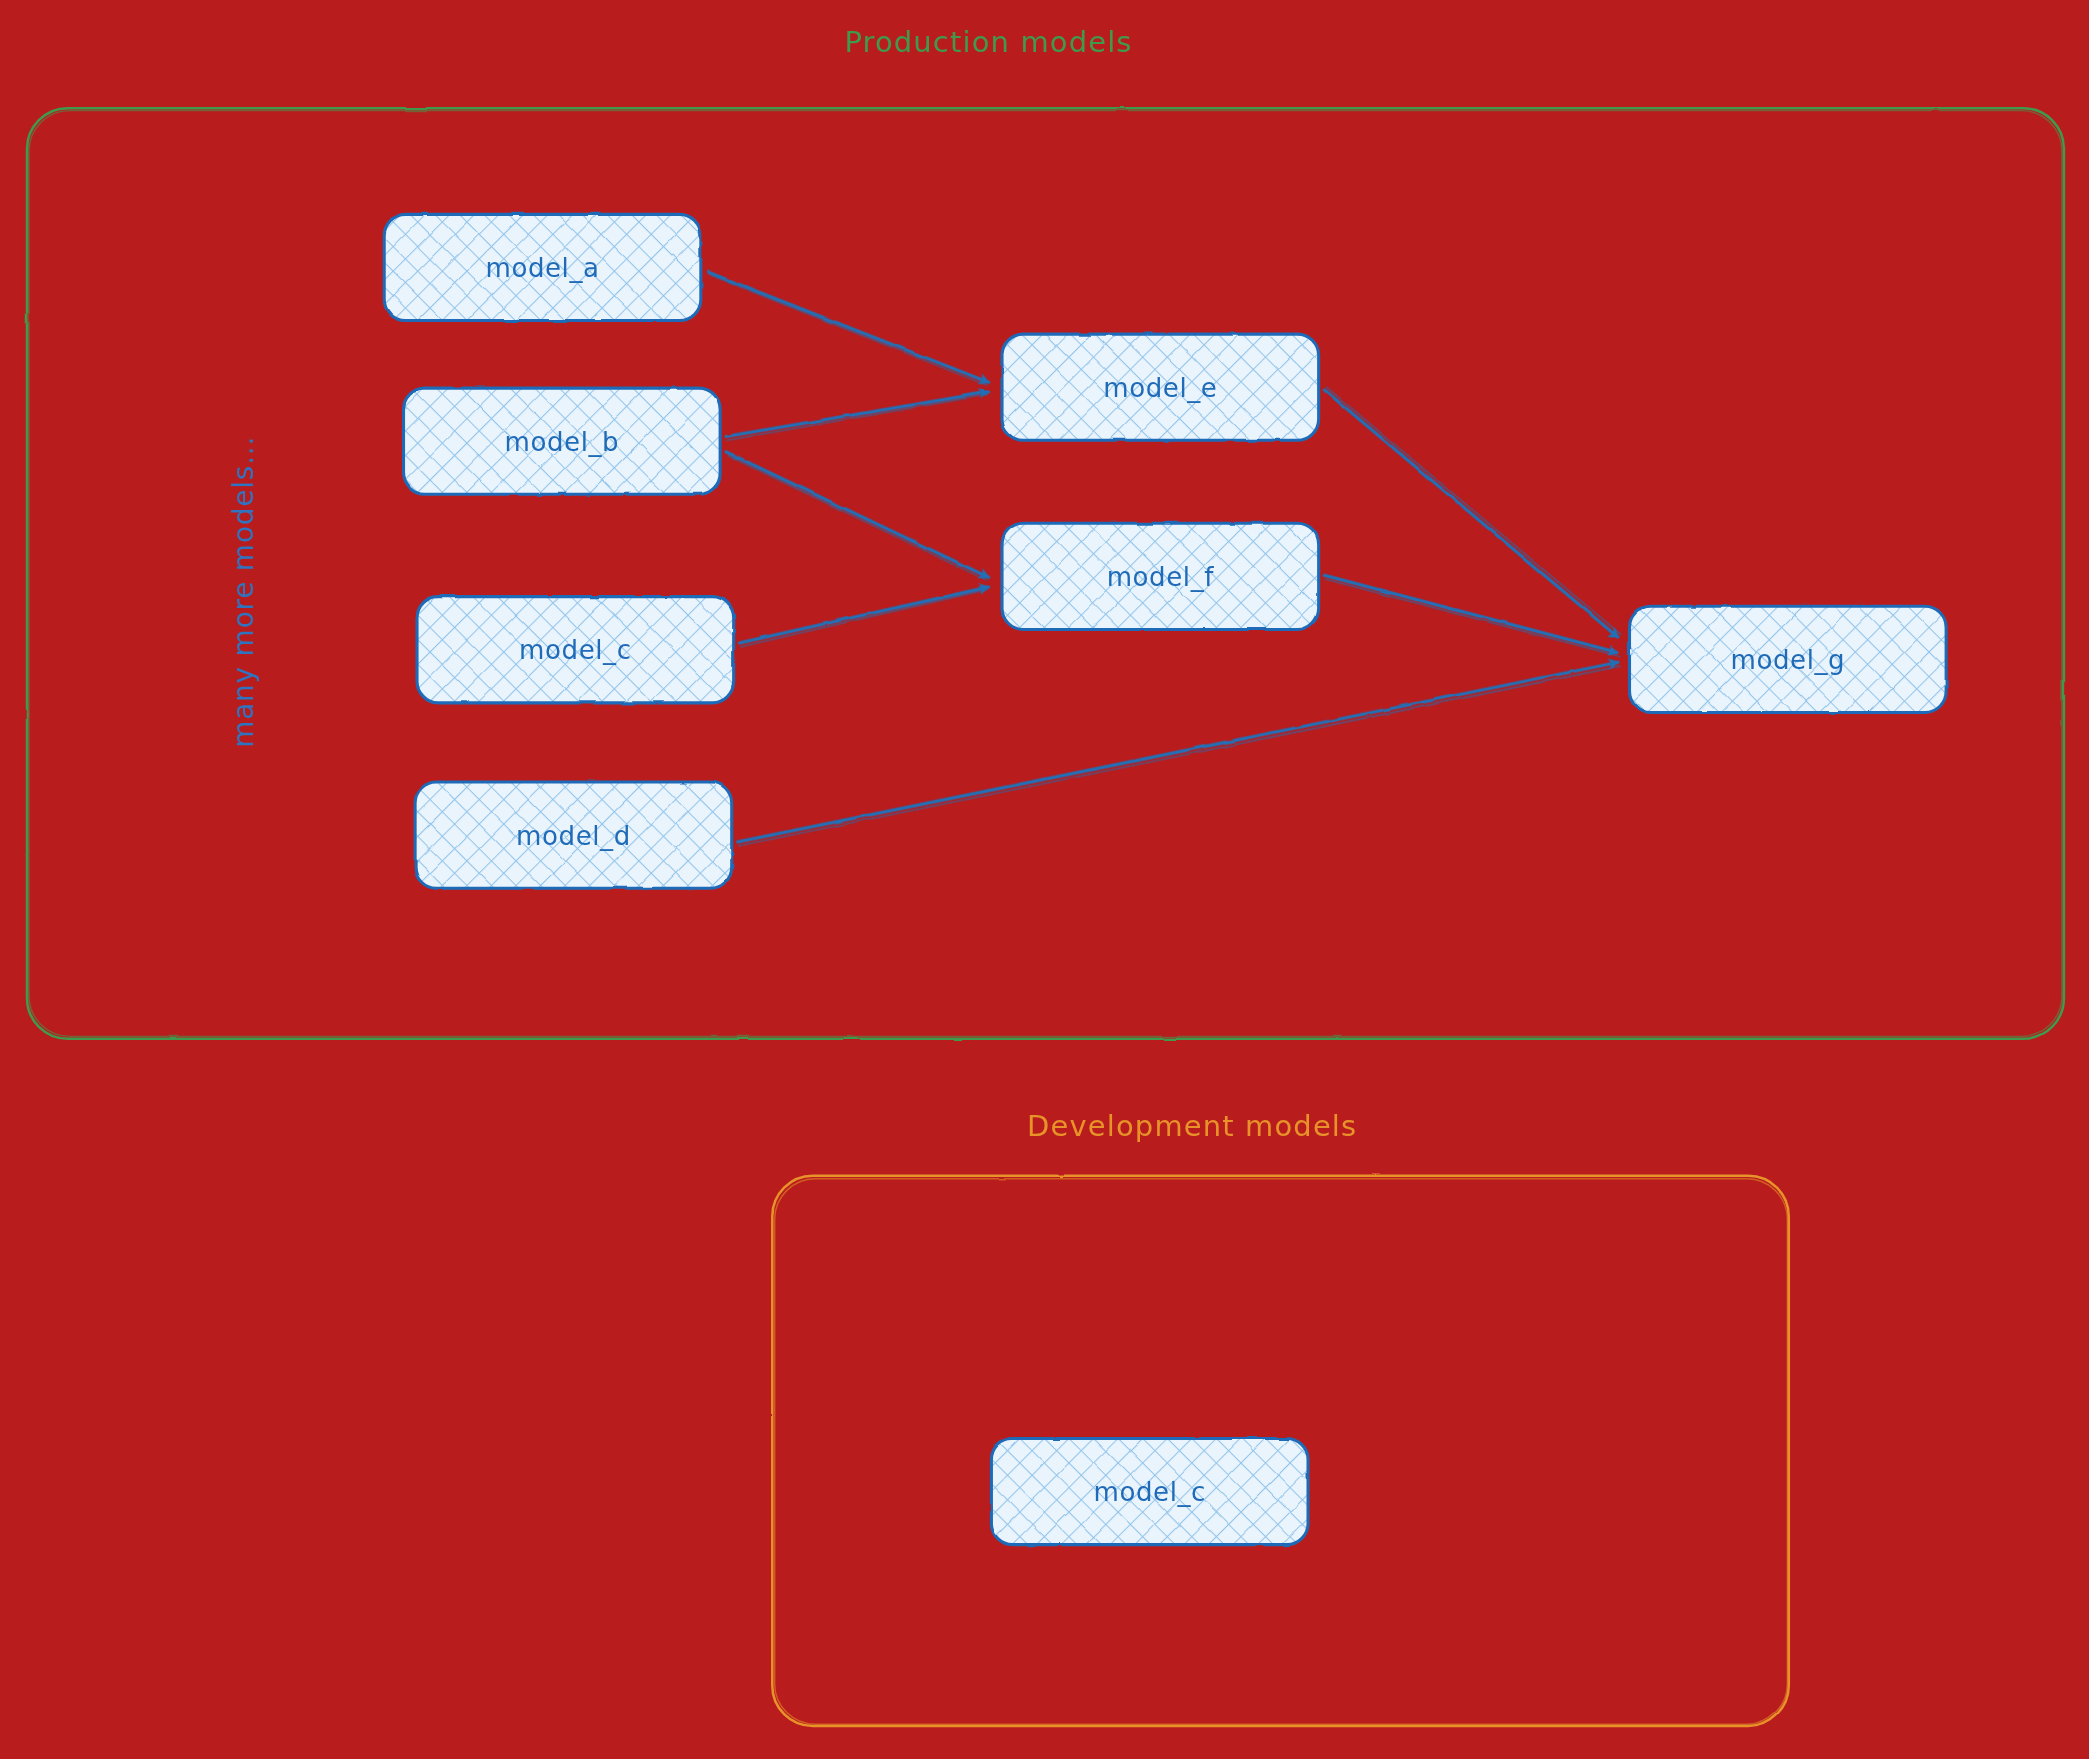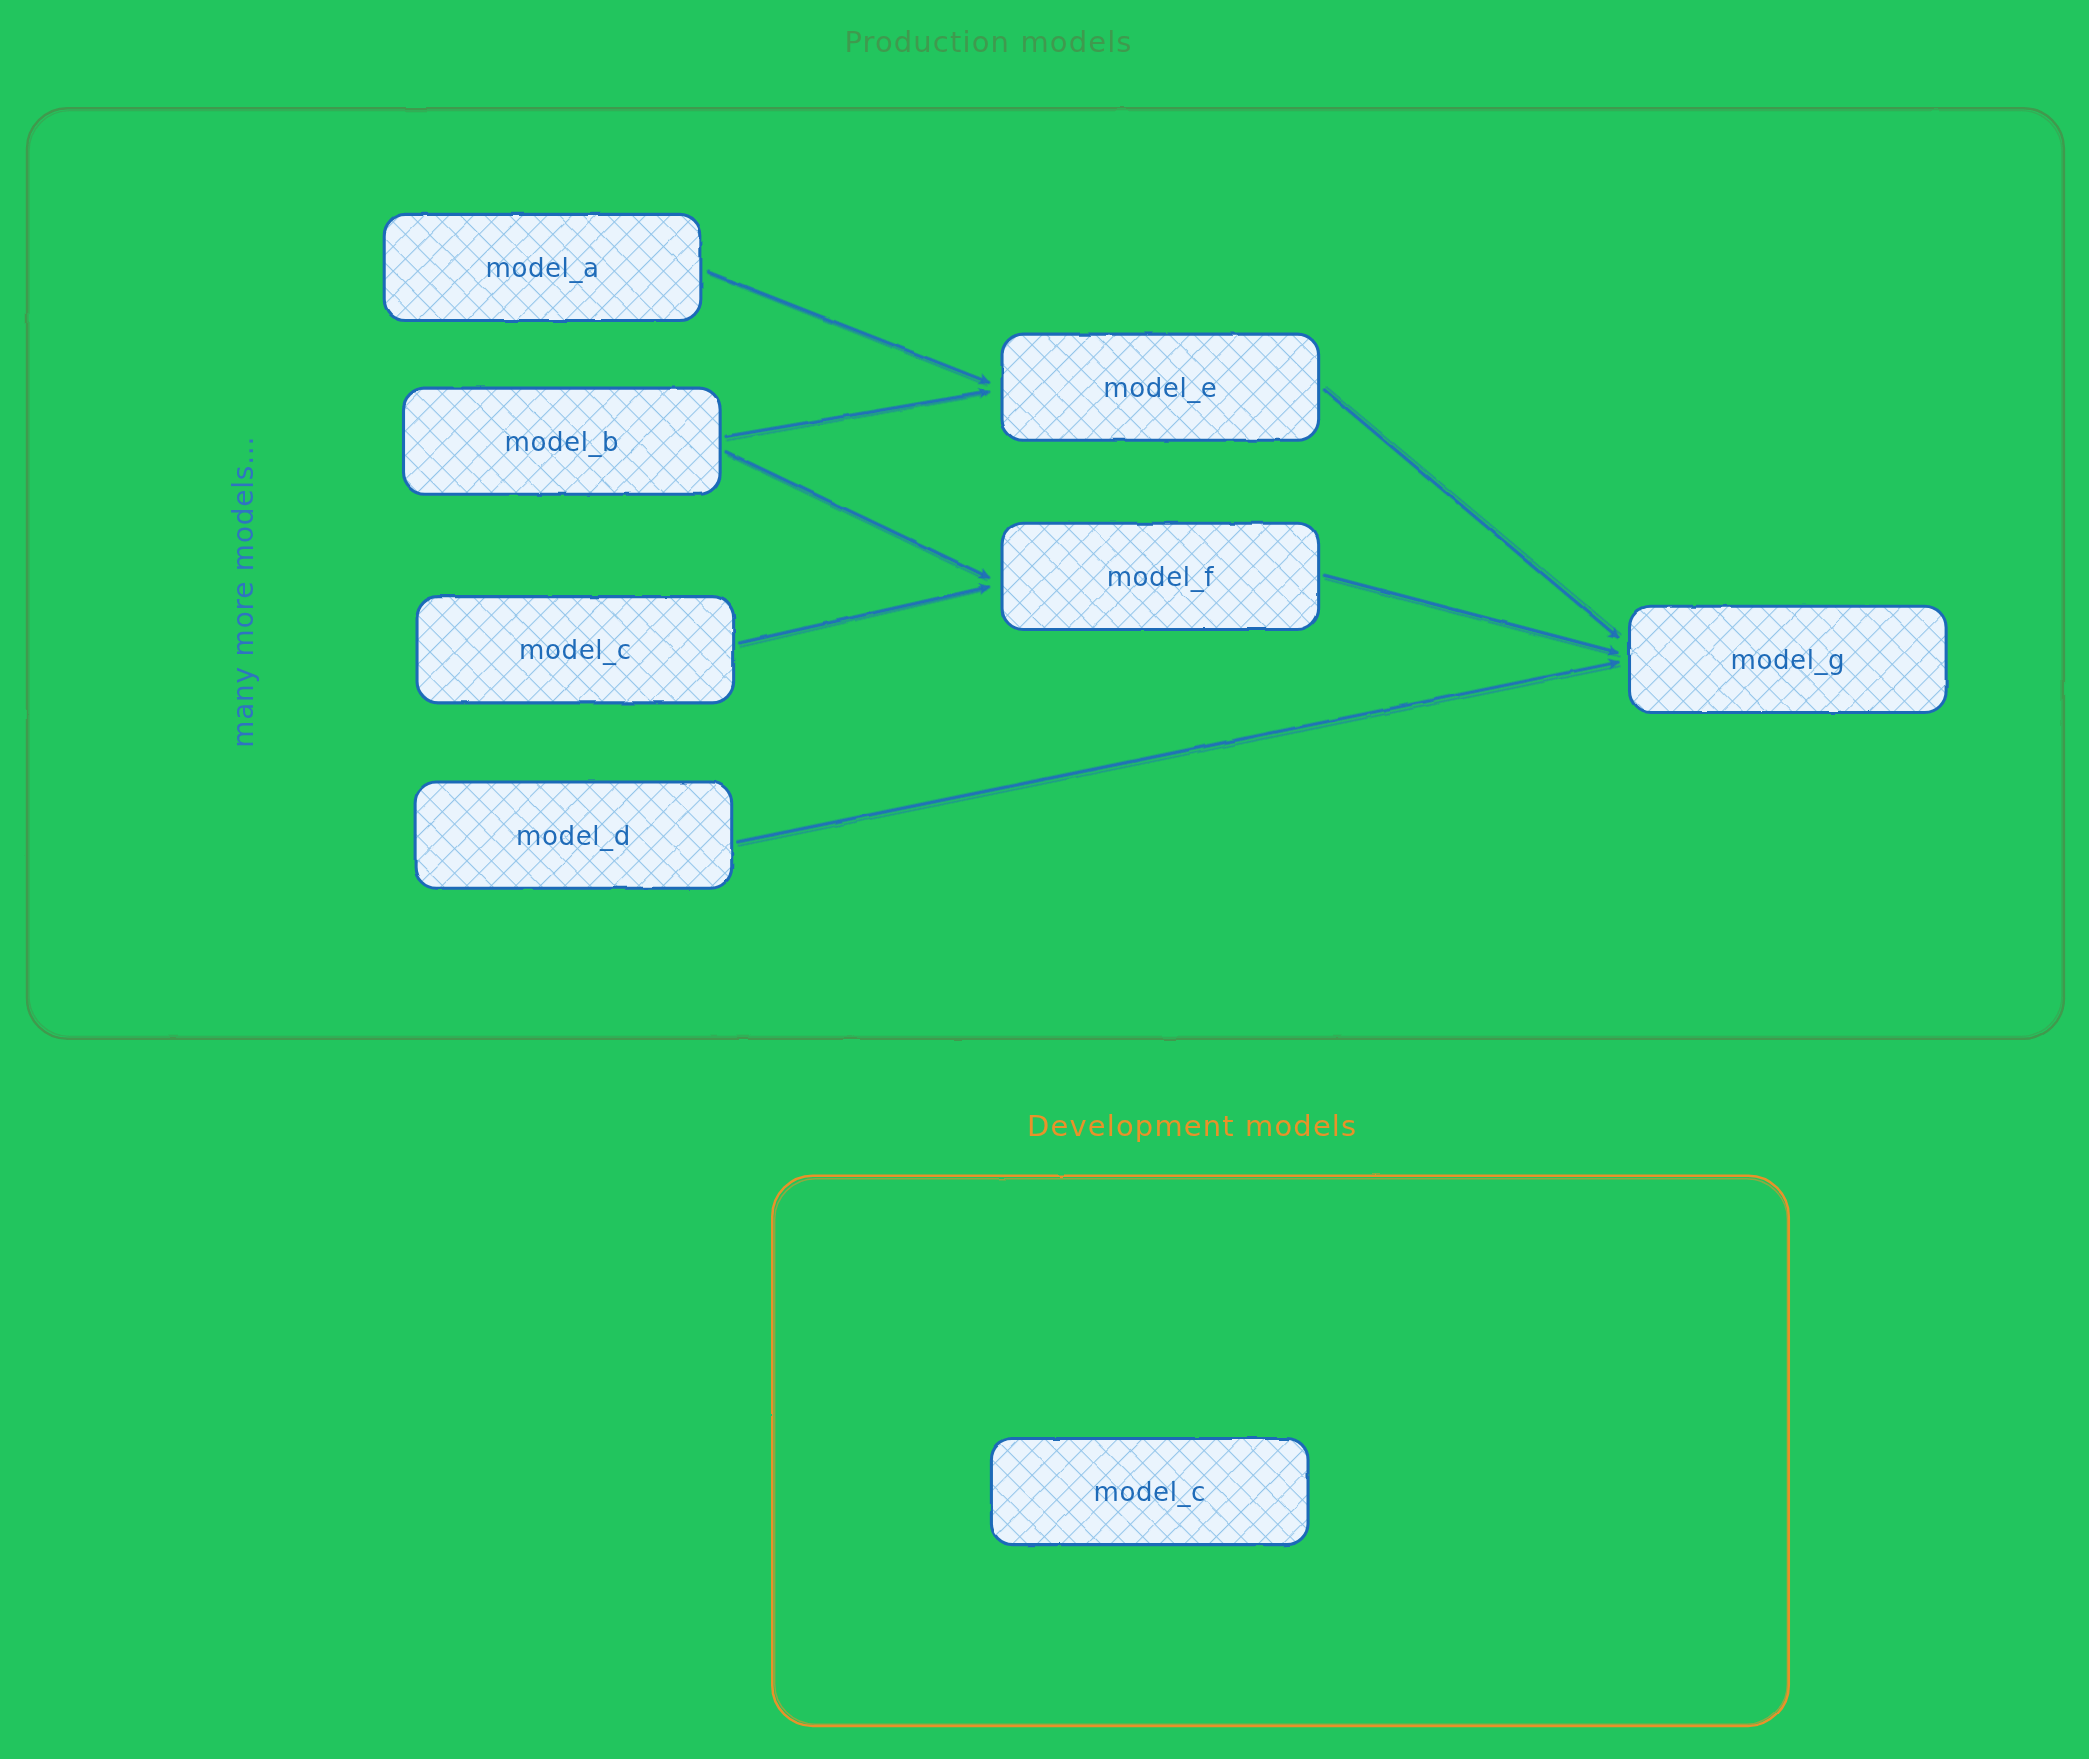--- a/index.html
+++ b/index.html
@@ -8,21 +8,21 @@
     padding: 0;
     background: #ffffff;
   }
   body {
     font-family: "DejaVu Sans", sans-serif;
   }
   #canvas {
     position: relative;
     width: 2089px;
     height: 1759px;
-    background: #22c55e;
+    background: #b91c1c;
     overflow: hidden;
   }
   #diagram-svg {
     position: absolute;
     left: 0;
     top: 0;
     width: 2089px;
     height: 1759px;
   }
   .group-title {

